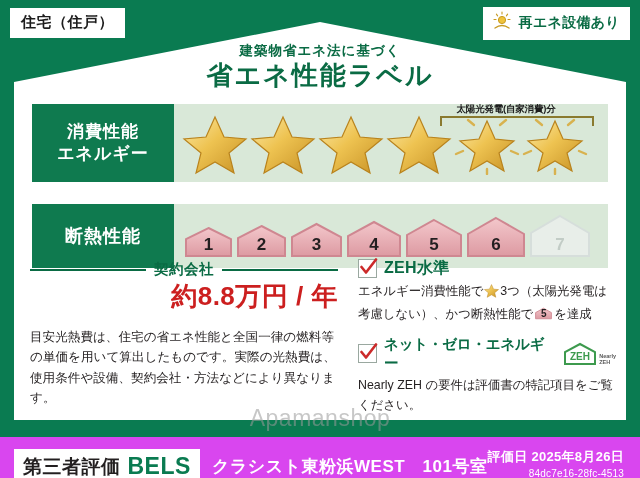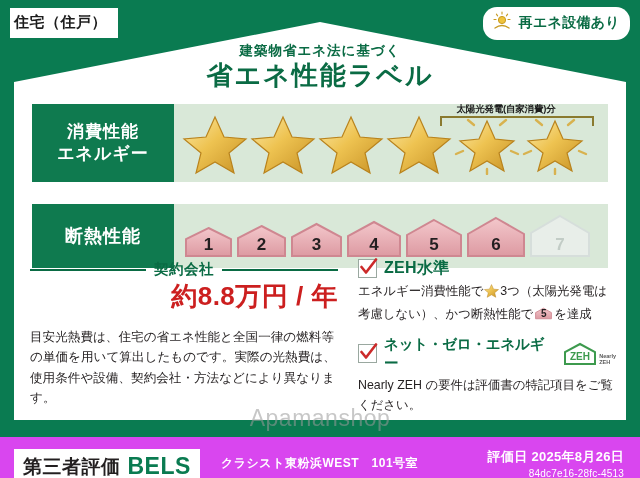--- a/index.html
+++ b/index.html
@@ -20,32 +20,31 @@
   .inner-panel{
     position:absolute;left:24px;top:90px;width:592px;height:320px;
     background:#ffffff;
   }
 
   
   .tag-housing{
     position:absolute;left:10px;top:8px;
     background:#ffffff;color:#1d1d1d;
     font-size:15px;font-weight:bold;letter-spacing:.5px;
-    padding:5px 11px 6px 4px;
+    padding:5px 11px 6px 11px;
     z-index:20;
   }
 
   
   .tag-renew{
     position:absolute;right:10px;top:7px;
     background:#ffffff;
     display:flex;align-items:center;gap:6px;
     padding:4px 10px 5px 8px;
     z-index:20;
-    border-radius:14px;
   }
   .tag-renew .txt{font-size:14px;font-weight:bold;color:#0a6b44;letter-spacing:.3px;}
 
   
   .title-sub{
     position:absolute;top:42px;left:0;width:640px;text-align:center;
     font-size:13.5px;font-weight:bold;color:#0a6b44;letter-spacing:1px;z-index:15;
   }
   .title-main{
     position:absolute;top:58px;left:0;width:640px;text-align:center;
@@ -136,22 +135,22 @@
 
   
   .footer{position:absolute;left:0;bottom:0;width:640px;height:41px;background:#d946ef;z-index:12;}
   .bels-badge{
     position:absolute;left:14px;top:12px;background:#ffffff;
     display:flex;align-items:center;gap:7px;padding:4px 9px 5px 9px;
   }
   .bels-badge .jp{font-size:19px;font-weight:bold;color:#231f20;letter-spacing:.5px;}
   .bels-badge .bels{font-size:23px;font-weight:bold;color:#0a7b51;letter-spacing:.5px;}
   .prop-name{
-    position:absolute;left:221px;top:18px;
-    font-size:12px;font-weight:bold;color:#ffffff;letter-spacing:.5px;white-space:pre;
+    position:absolute;left:212px;top:18px;
+    font-size:17px;font-weight:bold;color:#ffffff;letter-spacing:.5px;white-space:pre;
   }
   .eval-date{
     position:absolute;right:16px;top:11px;text-align:right;
     font-size:13px;font-weight:bold;color:#ffffff;letter-spacing:.3px;
   }
   .eval-id{
     position:absolute;right:16px;top:31px;text-align:left;
     font-size:10px;color:#ffffff;letter-spacing:.2px;
   }
 </style>

